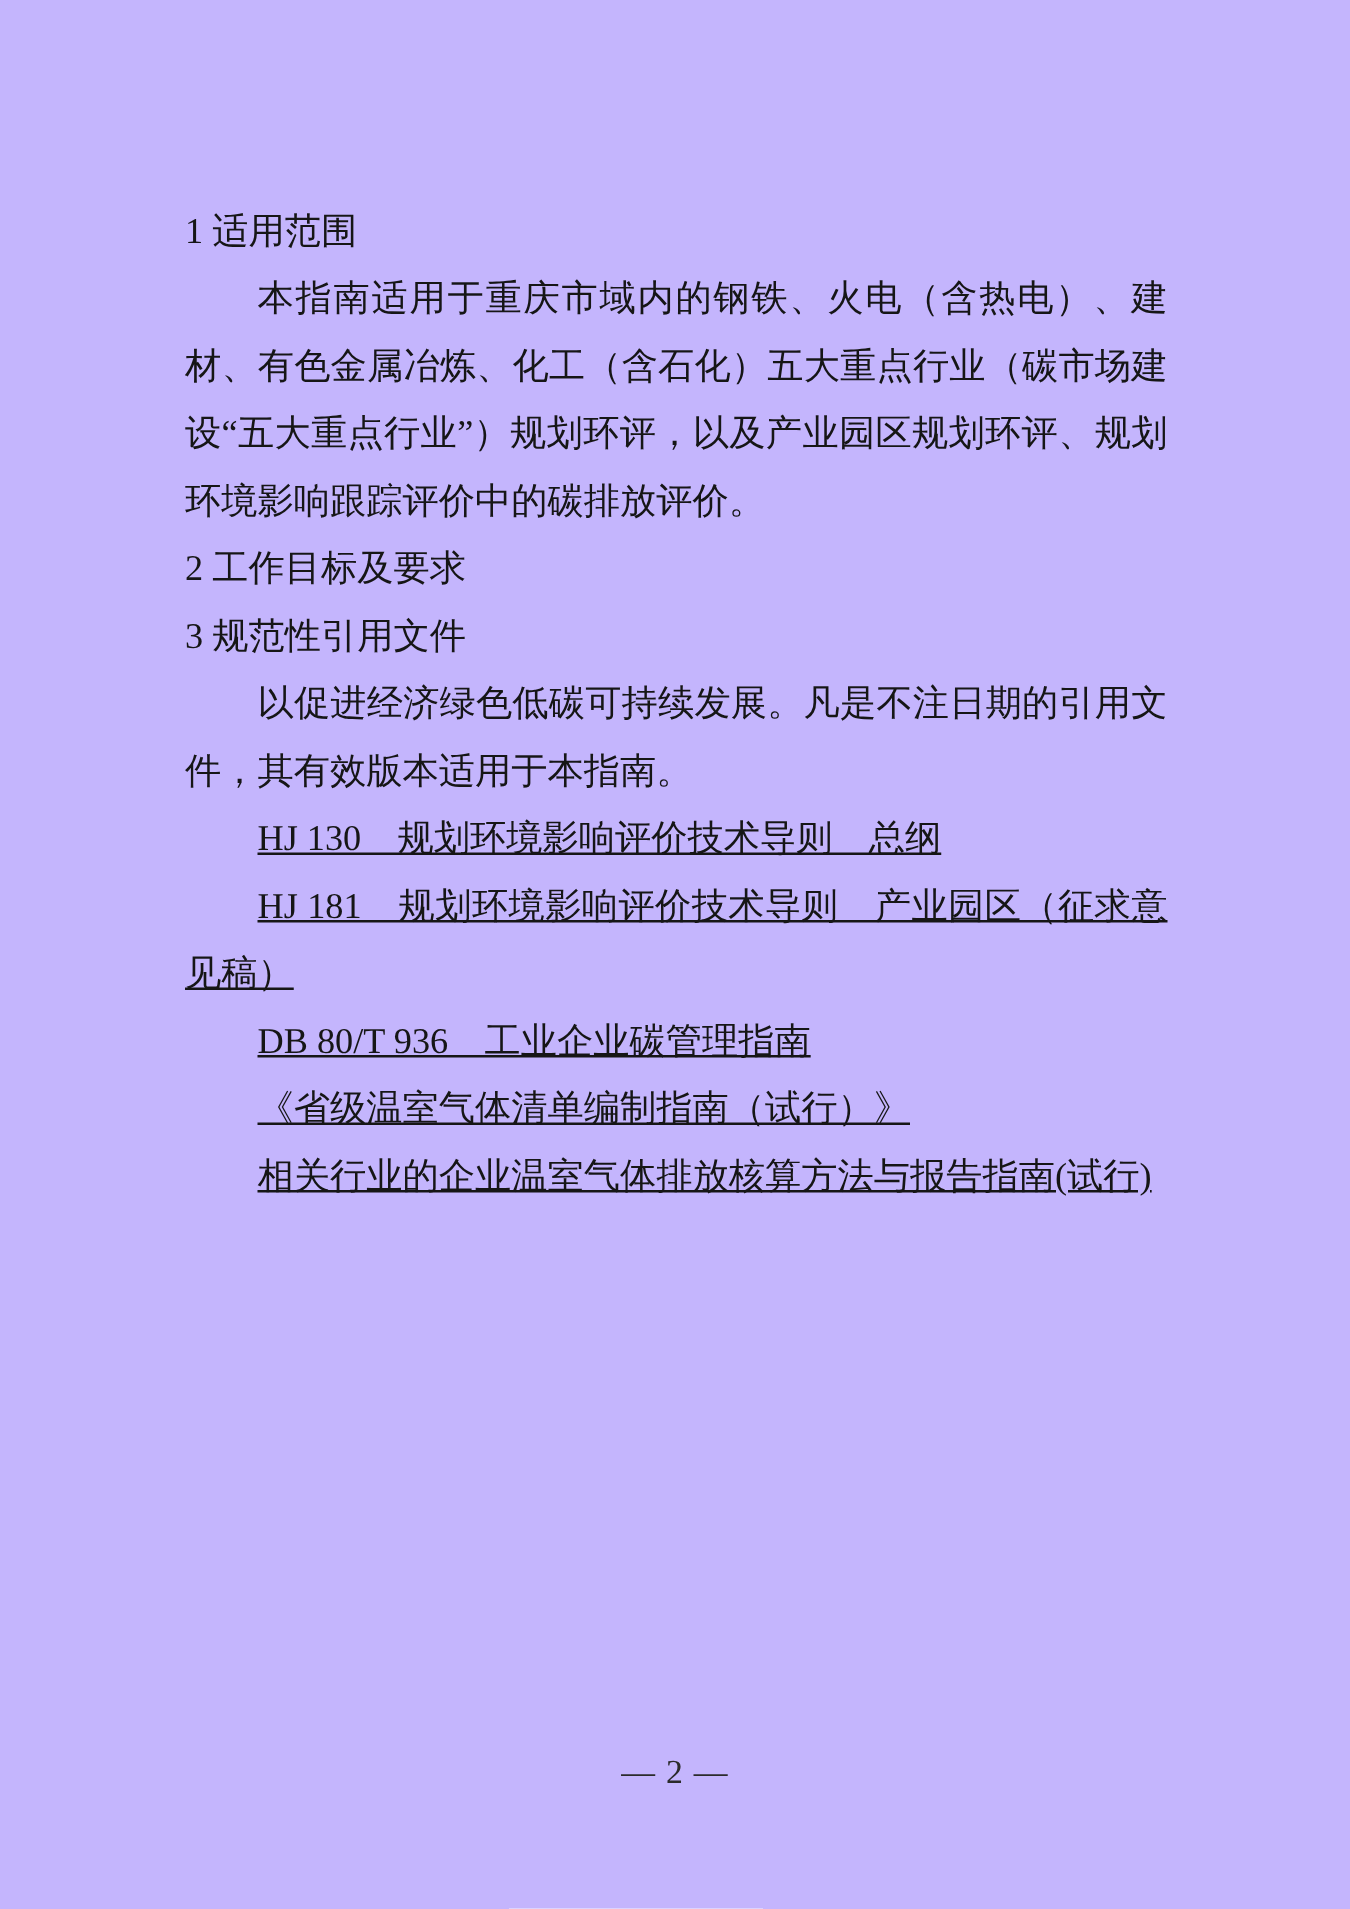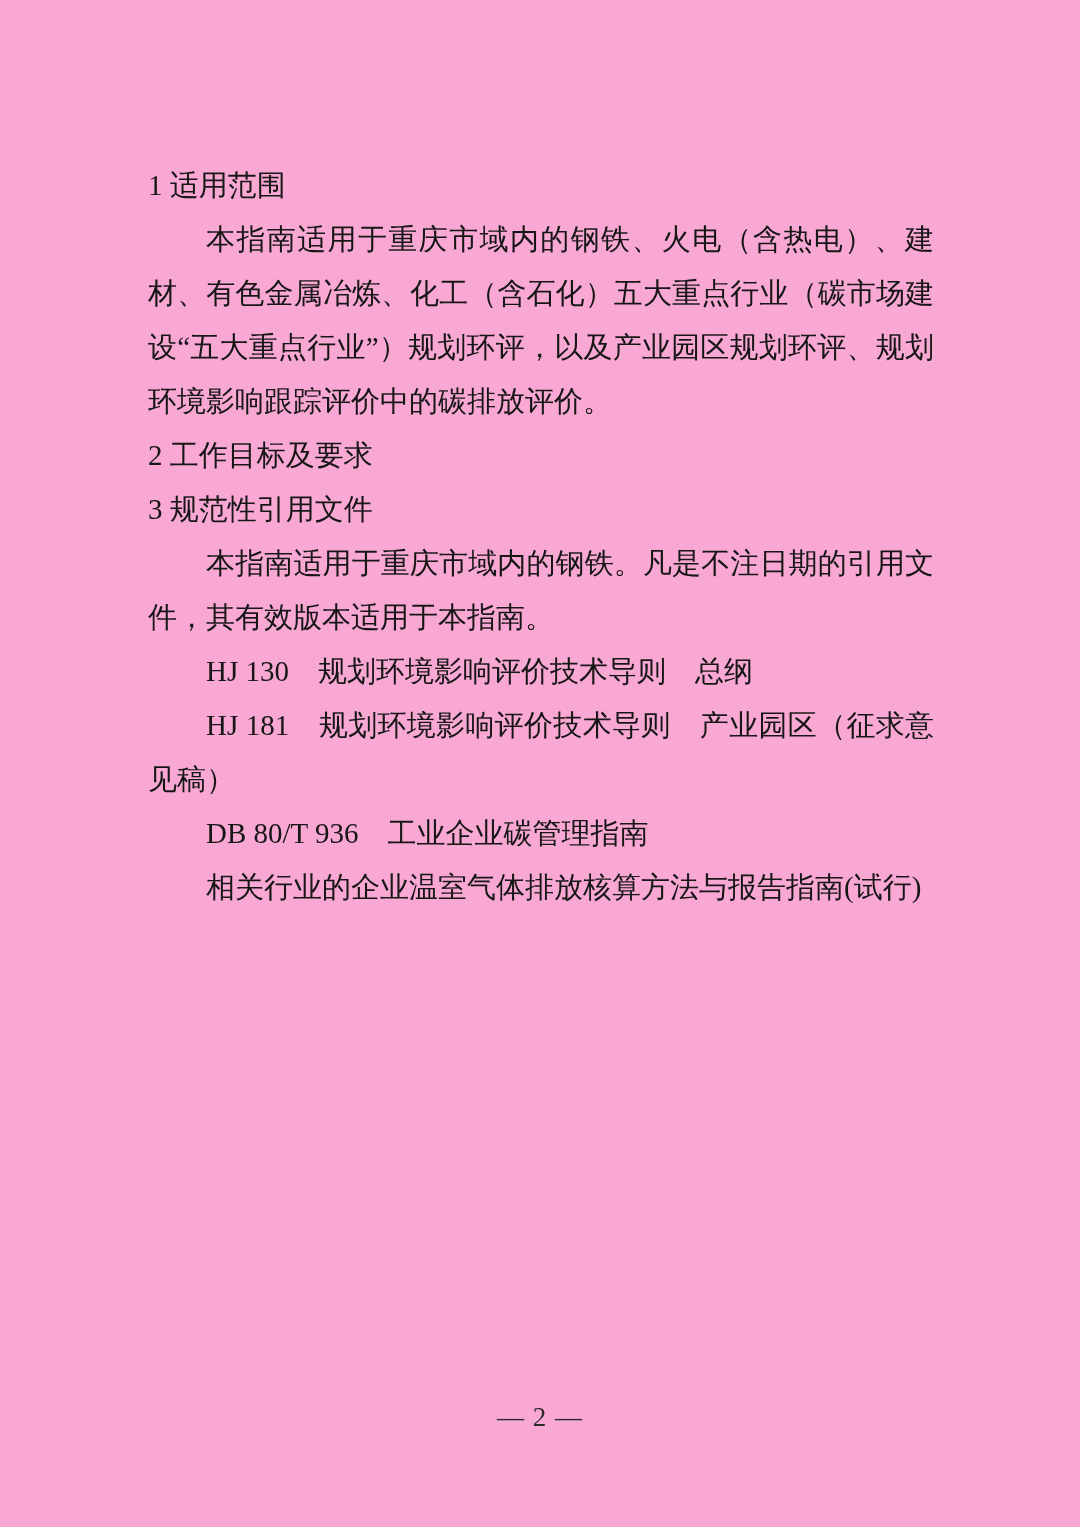--- a/index.html
+++ b/index.html
@@ -4,21 +4,21 @@
 <style>
   html, body {
     margin: 0;
     padding: 0;
     background: #ffffff;
   }
   .page {
     position: relative;
     width: 1080px;
     height: 1527px;
-    background: #f9a8d4;
+    background: #c4b5fd;
     overflow: hidden;
     font-family: "Liberation Serif", "DejaVu Serif", serif;
     color: #161616;
   }
   .content {
     position: absolute;
     left: 148px;
     top: 158px;
     width: 786px;
     font-size: 29px;
@@ -33,20 +33,21 @@
     font-weight: 400;
   }
   .heading {
     text-align: left;
   }
   .para {
     text-indent: 2em;
   }
   .ref {
     text-indent: 2em;
+    text-decoration: underline;
   }
   .footer {
     position: absolute;
     left: 0;
     top: 1392px;
     width: 100%;
     text-align: center;
     font-size: 27px;
     line-height: 50px;
     color: #2b2b2b;
@@ -59,25 +60,26 @@
 <div class="page">
 
   <main class="content">
 
     <h2 class="heading">1 适用范围</h2>
     <p class="para">本指南适用于重庆市域内的钢铁、火电（含热电）、建材、有色金属冶炼、化工（含石化）五大重点行业（碳市场建设“五大重点行业”）规划环评，以及产业园区规划环评、规划环境影响跟踪评价中的碳排放评价。</p>
 
     <h2 class="heading">2 工作目标及要求</h2>
 
     <h2 class="heading">3 规范性引用文件</h2>
-    <p class="para">本指南适用于重庆市域内的钢铁。凡是不注日期的引用文件，其有效版本适用于本指南。</p>
+    <p class="para">以促进经济绿色低碳可持续发展。凡是不注日期的引用文件，其有效版本适用于本指南。</p>
 
     <p class="ref">HJ 130　规划环境影响评价技术导则　总纲</p>
     <p class="ref">HJ 181　规划环境影响评价技术导则　产业园区（征求意见稿）</p>
     <p class="ref">DB 80/T 936　工业企业碳管理指南</p>
+    <p class="ref">《省级温室气体清单编制指南（试行）》</p>
     <p class="ref">相关行业的企业温室气体排放核算方法与报告指南(试行)</p>
 
   </main>
 
   <footer class="footer">
     <span>— 2 —</span>
   </footer>
 
 </div>
 

